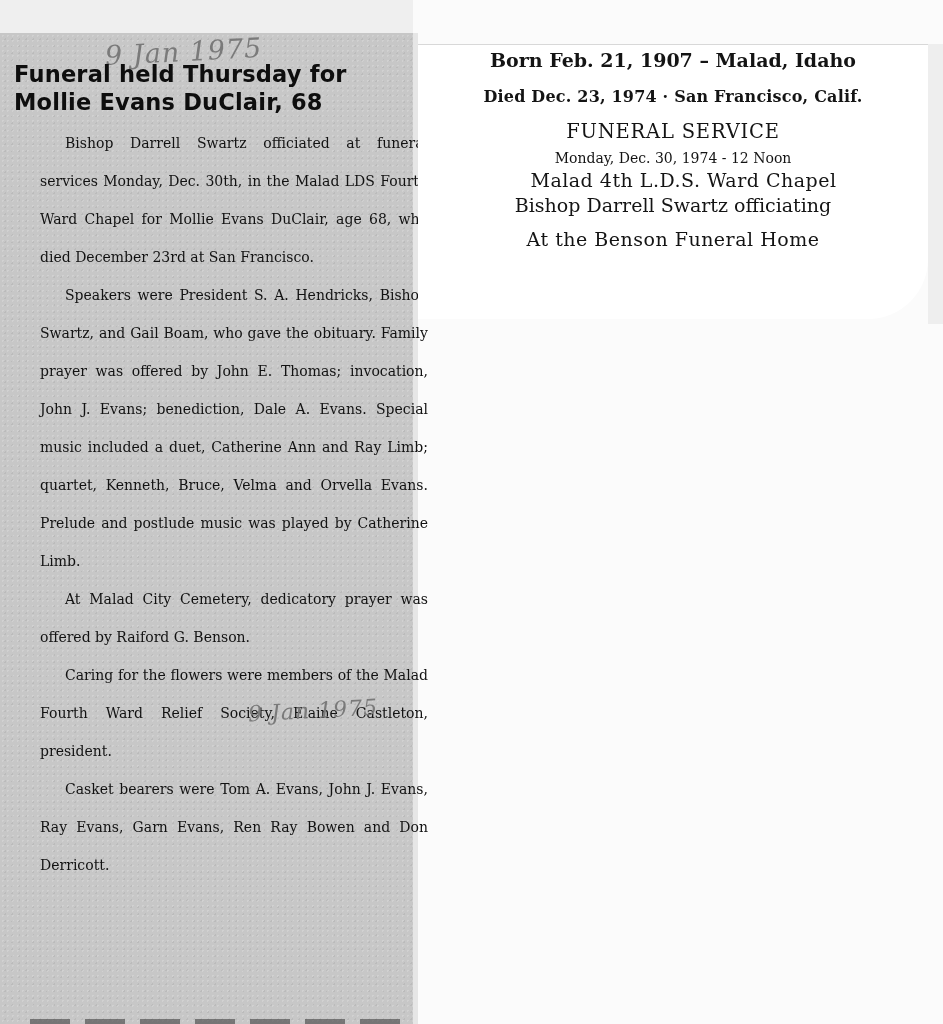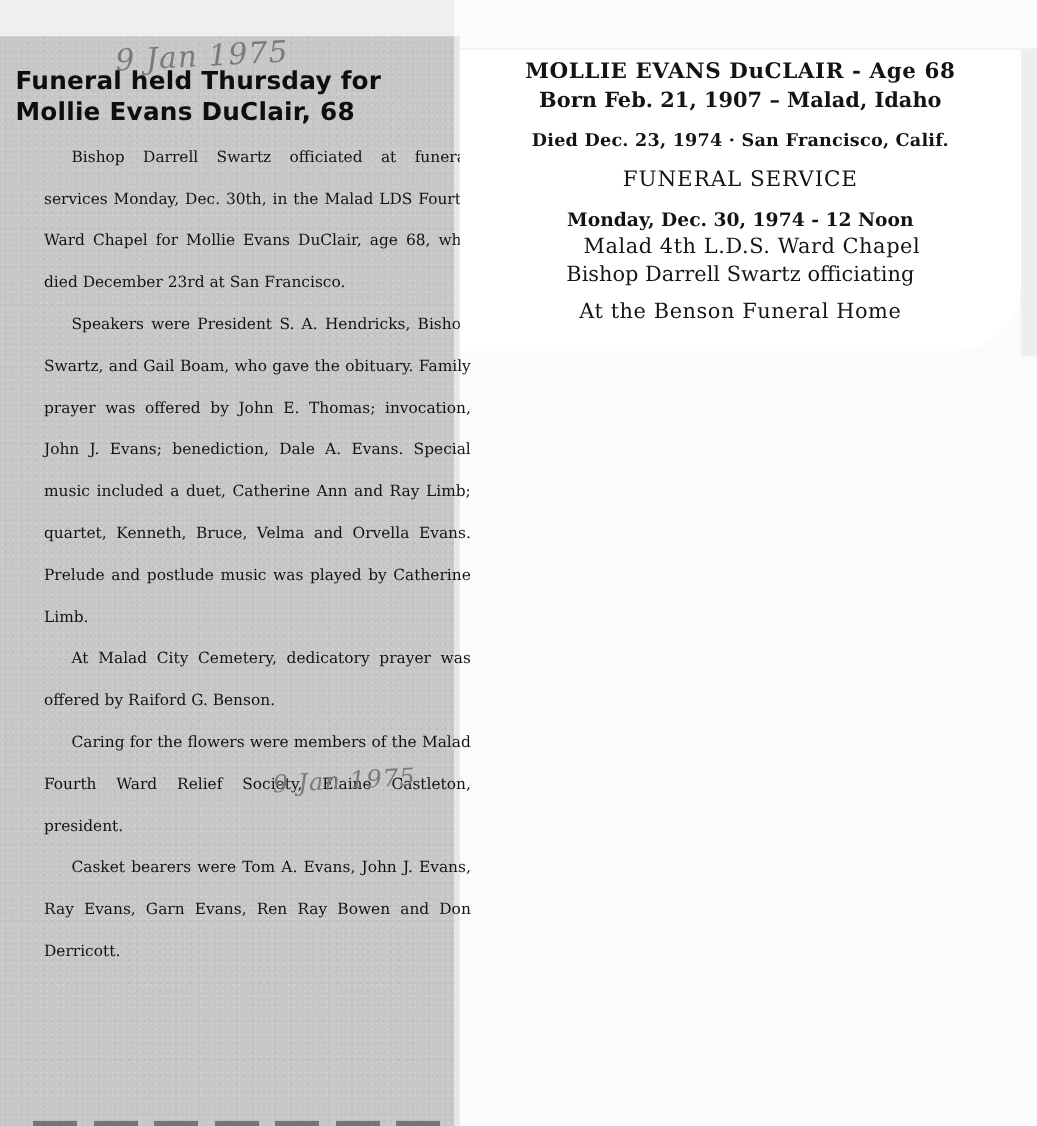--- a/index.html
+++ b/index.html
@@ -60,21 +60,21 @@
     position: absolute; left: 928px; top: 44px; width: 15px; height: 280px;
     background: #eeeeee;
   }
   .rc-line {
     font-family: "DejaVu Serif", serif; white-space: nowrap; color: #141414;
   }
   .rc-name { font-weight: bold; font-size: 19.5px; margin-top: 8px; letter-spacing: 0.5px; }
   .rc-born { font-weight: bold; font-size: 19px; margin-top: 4px; }
   .rc-died { font-weight: bold; font-size: 16px; margin-top: 16px; letter-spacing: 0.2px; }
   .rc-service-title { font-size: 19.5px; margin-top: 14px; letter-spacing: 0.8px; }
-  .rc-date { font-size: 17px; margin-top: 16px; font-weight: bold; }
+  .rc-date { font-size: 14px; margin-top: 7px; }
   .rc-chapel { font-size: 19px; margin-top: 3px; letter-spacing: 0.5px; padding-left: 21px; }
   .rc-officiating { font-size: 19px; margin-top: 3px; }
   .rc-home { font-size: 19px; margin-top: 12px; letter-spacing: 0.5px; }
 </style>
 </head>
 <body>
 
 <div class="top-strip"></div>
 
 <div class="left-clipping"></div>
@@ -92,21 +92,20 @@
   <p>Casket bearers were Tom A. Evans, John J. Evans, Ray Evans, Garn Evans, Ren Ray Bowen and Don Derricott.</p>
 </div>
 
 <div class="handwritten hw-mid">9 Jan 1975</div>
 
 <div class="bottom-fragment"></div>
 
 <div class="rc-right-border"></div>
 
 <div class="right-clipping">
-  <div class="rc-line rc-name">MOLLIE EVANS DuCLAIR - Age 68</div>
   <div class="rc-line rc-born">Born Feb. 21, 1907 – Malad, Idaho</div>
   <div class="rc-line rc-died">Died Dec. 23, 1974 · San Francisco, Calif.</div>
   <div class="rc-line rc-service-title">FUNERAL SERVICE</div>
   <div class="rc-line rc-date">Monday, Dec. 30, 1974 - 12 Noon</div>
   <div class="rc-line rc-chapel">Malad 4th L.D.S. Ward Chapel</div>
   <div class="rc-line rc-officiating">Bishop Darrell Swartz officiating</div>
   <div class="rc-line rc-home">At the Benson Funeral Home</div>
 </div>
 
 </body></html>

